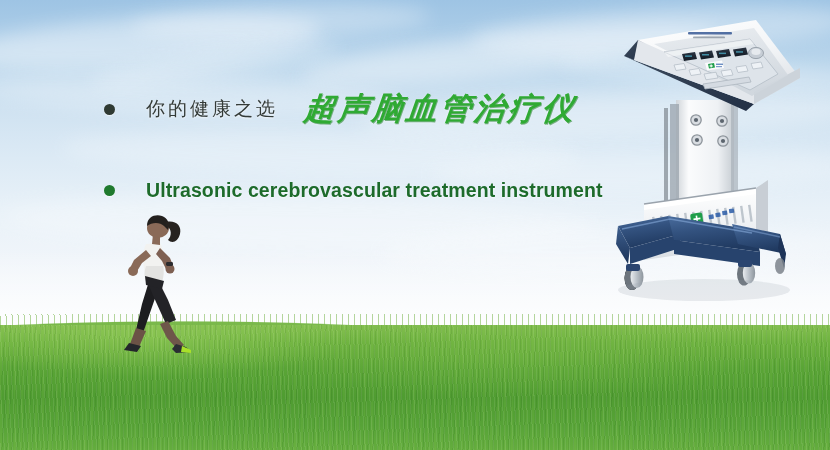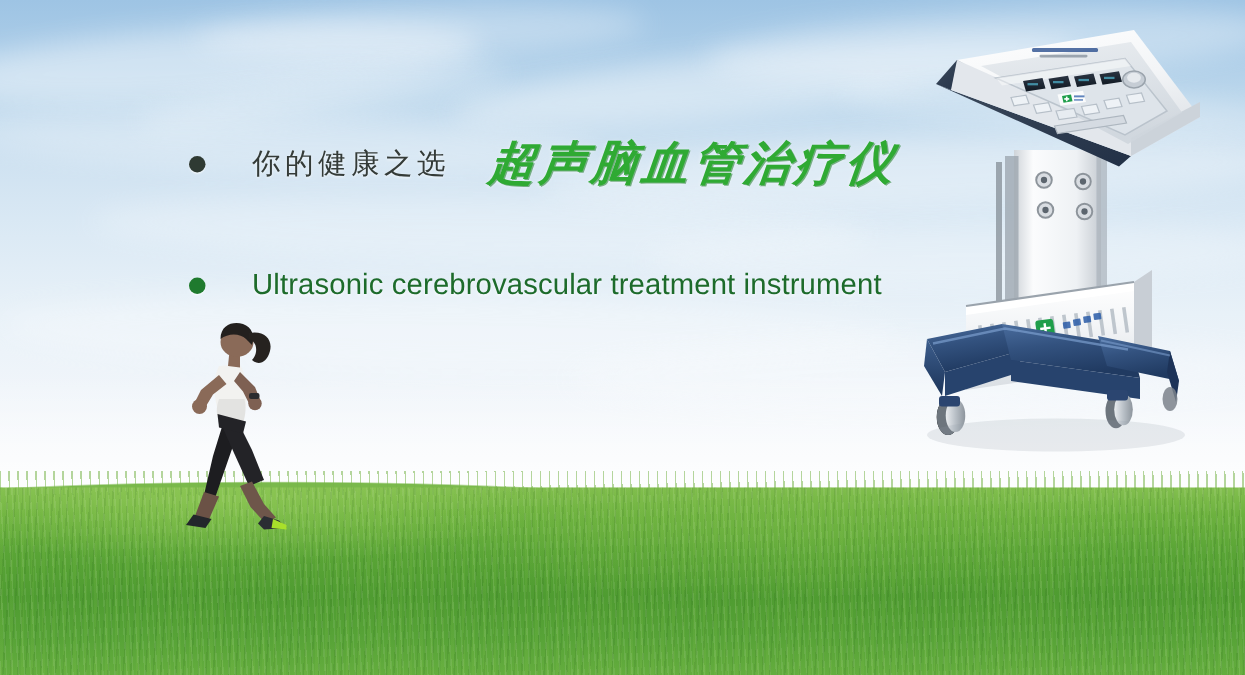--- a/index.html
+++ b/index.html
@@ -84,21 +84,21 @@
     background:repeating-linear-gradient(88deg,
         rgba(120,180,75,.55) 0 1px, rgba(0,0,0,0) 1px 6px);
     filter:blur(.4px);
   }
 
   
   .runner { position:absolute; left:96px; bottom:96px; width:110px; height:150px; }
   .runner svg { display:block; width:110px; height:150px; }
 
   
-  .copy { position:absolute; left:126px; top:88px; width:520px; }
+  .copy { position:absolute; left:104px; top:88px; width:520px; }
 
   .line { display:flex; align-items:center; }
 
   .bullet-dark {
     width:11px; height:11px; border-radius:50%;
     background:#2f3a33; flex:0 0 auto;
     box-shadow:0 1px 1px rgba(255,255,255,.6);
   }
   .bullet-green {
     width:11px; height:11px; border-radius:50%;
@@ -130,21 +130,21 @@
        1px 1px 0 rgba(26,120,34,.55),
        0 1px 3px rgba(255,255,255,.55);
   }
 
   .row-en { margin-top:49px; }
 
   .en-title {
     margin-left:31px;
     font-family:"Liberation Sans", sans-serif;
     font-size:19.5px;
-    font-weight:normal;
+    font-weight:bold;
     color:#1d6b2b;
     letter-spacing:.1px;
     white-space:nowrap;
     text-shadow:0 1px 2px rgba(255,255,255,.65);
   }
 
   
   .device { position:absolute; left:604px; top:8px; width:220px; height:300px; }
   .device svg { display:block; width:220px; height:300px; }
 </style>

